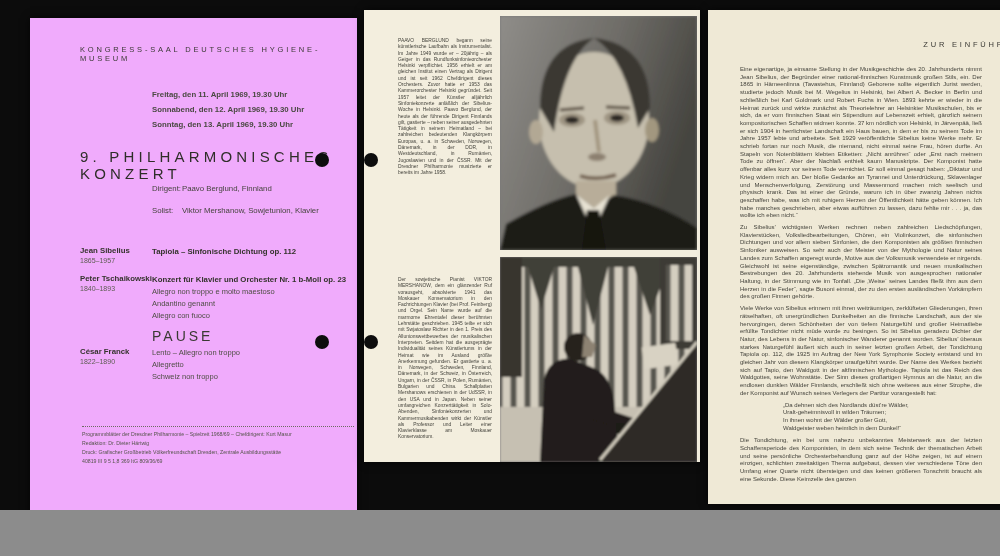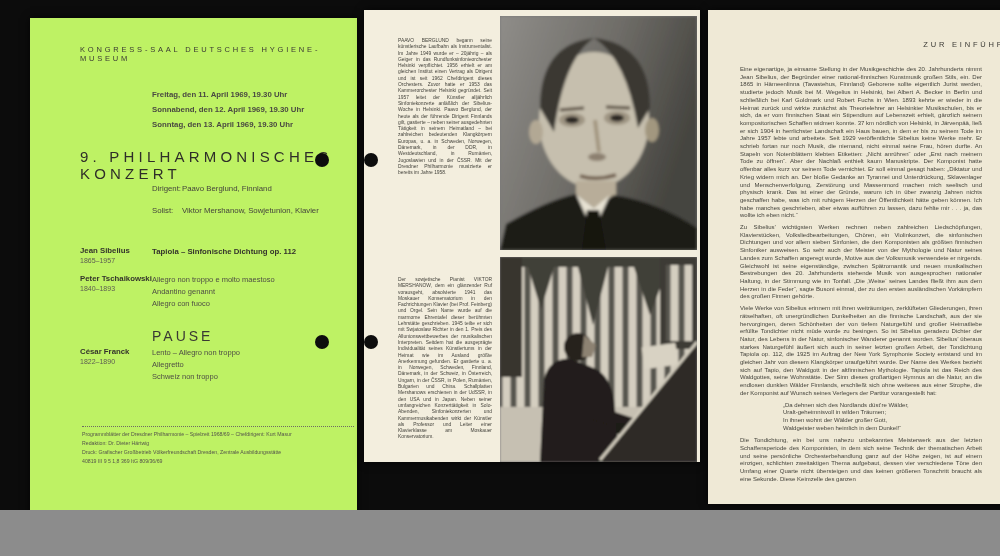--- a/index.html
+++ b/index.html
@@ -2,21 +2,21 @@
 <html><head>
 <meta charset="utf-8">
 <style>
   html,body{margin:0;padding:0;}
   body{
     width:1000px;height:556px;position:relative;overflow:hidden;
     background:#0c0c0c;
     font-family:"Liberation Sans",sans-serif;
   }
   .page{position:absolute;background:#f2edde;box-shadow:0 0 8px rgba(0,0,0,.7);}
-  #page-left{left:30px;top:18px;width:327px;height:500px;background:#bef264;}
+  #page-left{left:30px;top:18px;width:327px;height:500px;background:#f0abfc;}
   #page-middle{left:364px;top:10px;width:336px;height:452px;background:#f3eede;}
   #page-right{left:708px;top:10px;width:328px;height:494px;background:#efe9d6;}
   .hole{position:absolute;width:14px;height:14px;border-radius:50%;background:#0d0d0d;}
 
   
   .venue{position:absolute;left:50px;top:27px;font-size:7.5px;letter-spacing:2.8px;color:#3a3934;}
   .date-line{position:absolute;left:122px;font-size:7.8px;color:#4a4942;font-weight:bold;}
   .concert-title{position:absolute;left:50px;top:130px;font-size:15px;letter-spacing:4.2px;color:#2f2e29;font-weight:500;}
   .credit-label{position:absolute;left:122px;font-size:7.8px;color:#45443d;}
   .credit-value{position:absolute;left:152px;font-size:7.8px;color:#45443d;}
@@ -72,20 +72,21 @@
     <div class="years">1865–1957</div>
     <div class="workcol">
       <div class="work-title">Tapiola – Sinfonische Dichtung op. 112</div>
     </div>
   </div>
 
   <div class="prog-row" style="top:256px">
     <div class="composer">Peter Tschaikowski</div>
     <div class="years">1840–1893</div>
     <div class="workcol">
+      <div class="work-title">Konzert für Klavier und Orchester Nr. 1 b-Moll op. 23</div>
       <div class="movement">Allegro non troppo e molto maestoso</div>
       <div class="movement">Andantino genannt</div>
       <div class="movement">Allegro con fuoco</div>
     </div>
   </div>
 
   <div class="pause">PAUSE</div>
 
   <div class="prog-row" style="top:329px">
     <div class="composer">César Franck</div>

